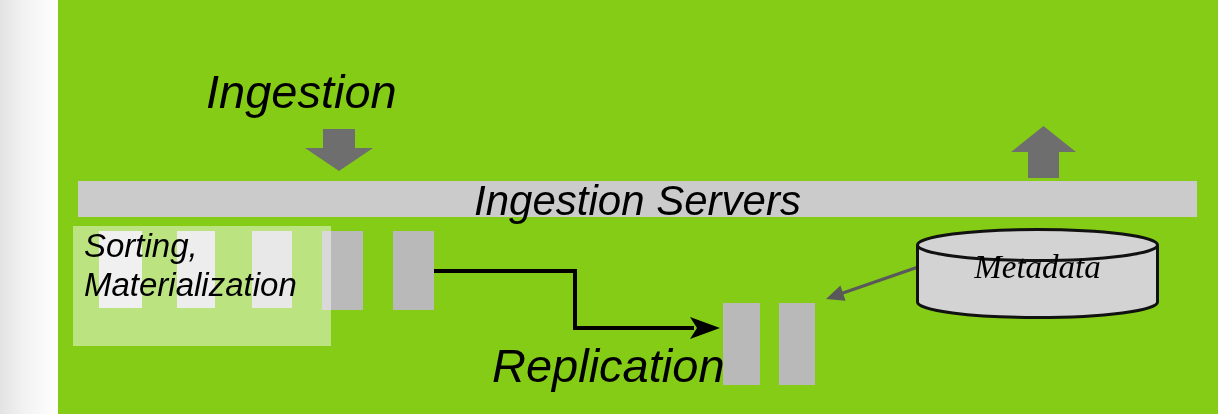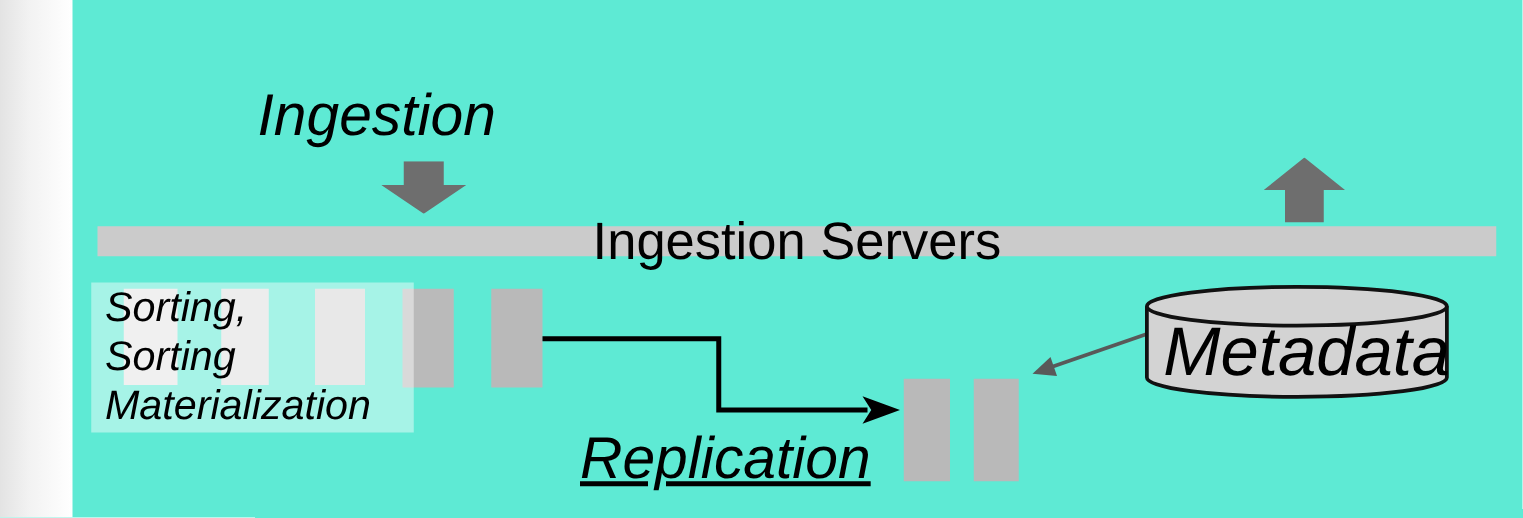--- a/index.html
+++ b/index.html
@@ -1,51 +1,51 @@
 <!DOCTYPE html>
 <html><head>
 <meta charset="utf-8">
 <style>
   html,body{margin:0;padding:0;background:#ffffff;}
   .canvas{
     position:relative;
     width:1218px;height:414px;
-    background:#5eead4;
+    background:#84cc16;
     overflow:hidden;
     font-family:"Liberation Sans", sans-serif;
     color:#000;
   }
   .page-edge{
     position:absolute;left:0;top:0;width:58px;height:414px;
     background:linear-gradient(to right,#e3e3e3 0%,#f2f2f2 40%,#ffffff 100%);
   }
   .lbl{position:absolute;white-space:nowrap;color:#000;}
   .italic{font-style:italic;}
   .lbl-ingestion{left:206px;top:64px;font-size:47px;}
   .lbl-timestamp{left:872px;top:66px;font-size:47px;}
-  .lbl-replication{left:464px;top:338px;font-size:47px;text-decoration:underline;}
+  .lbl-replication{left:492px;top:338px;font-size:47px;}
   .server-bar{
-    position:absolute;left:78px;top:181px;width:1119px;height:24px;
-    display:flex;align-items:center;justify-content:center;
+    position:absolute;left:78px;top:181px;width:1119px;height:36px;
+    display:flex;justify-content:center;font-style:italic;
   }
   .server-bar span{font-size:42px;line-height:40px;}
   .abs{position:absolute;}
   .stage-bars .bar{position:absolute;top:231px;}
   .batching-box{
     position:absolute;left:73px;top:226px;width:258px;height:120px;
     background:rgba(255,255,255,0.45);
   }
   .batching-label{
     position:absolute;left:84px;top:226px;
     font-size:33px;line-height:39px;font-style:italic;white-space:nowrap;
   }
   .replica .bar{position:absolute;top:303px;height:82px;}
   .metadata-label{
     position:absolute;left:915px;top:249px;width:245px;
-    text-align:right;font-size:55px;font-style:italic;
+    text-align:center;font-size:33px;font-style:italic;font-family:Liberation Serif, serif;
   }
   svg{position:absolute;display:block;}
 </style>
 </head>
 <body>
 
 <div class="canvas">
 
   <div class="page-edge"></div>
 
@@ -66,21 +66,20 @@
     <div class="bar" style="left: 99px; width: 43px; height: 77px; background-color: rgb(227, 227, 227);"></div>
     <div class="bar" style="left: 177px; width: 38px; height: 77px; background-color: rgb(223, 223, 223);"></div>
     <div class="bar" style="left: 252px; width: 40px; height: 77px; background-color: rgb(214, 214, 214);"></div>
     <div class="bar" style="left: 322px; width: 41px; height: 79px; background-color: rgb(186, 186, 186);"></div>
     <div class="bar" style="left: 393px; width: 41px; height: 79px; background-color: rgb(185, 185, 185);"></div>
   </div>
 
   <div class="batching-box"></div>
   <div class="batching-label">
     <div>Sorting,</div>
-    <div>Sorting</div>
     <div>Materialization</div>
   </div>
 
   <svg class="abs" style="left:430px;top:264px" width="300" height="78" viewBox="0 0 300 78">
     <path d="M 4,7 H 145 V 64 H 264" fill="none" stroke-width="4" stroke="#000000"></path>
     <polygon points="260,53 290,64 260,75 267,64" fill="#000000"></polygon>
   </svg>
 
   <div class="lbl italic lbl-replication">Replication</div>
 

